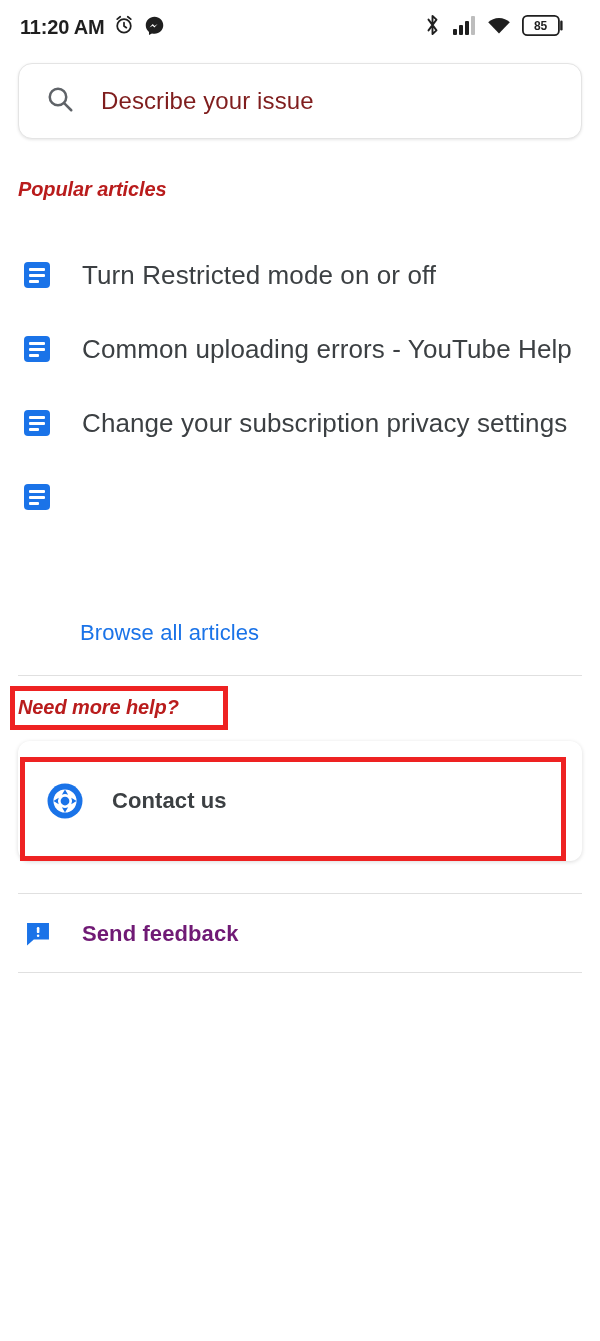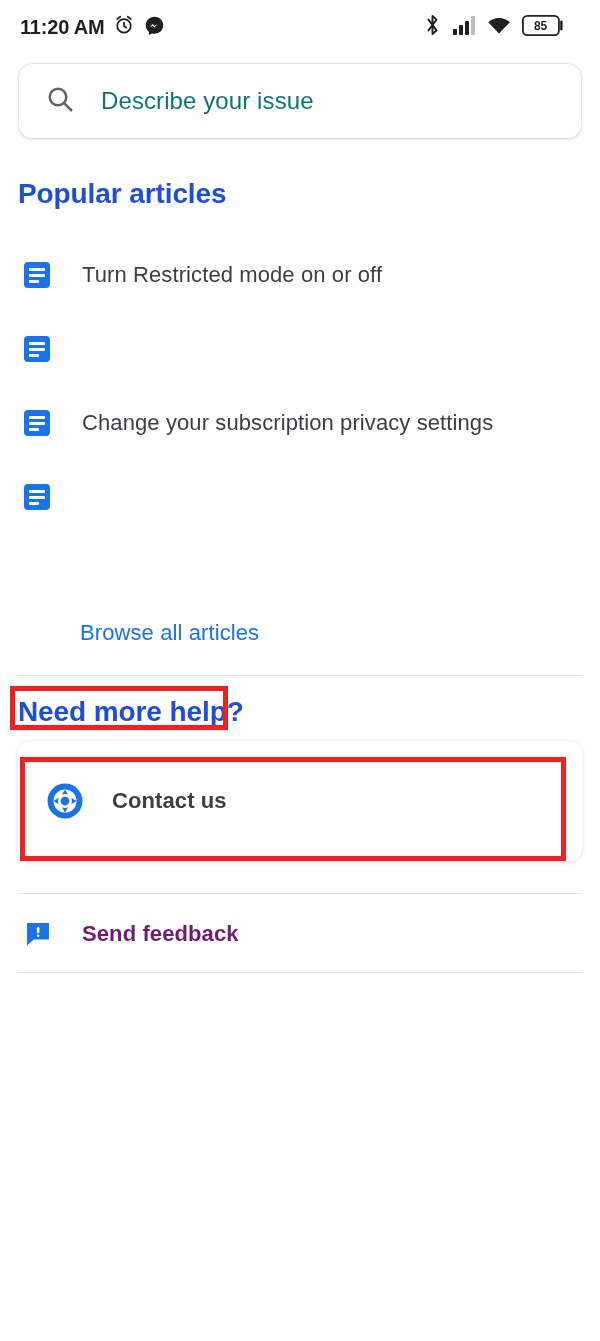--- a/index.html
+++ b/index.html
@@ -60,32 +60,33 @@
     border: 1px solid #e4e4e4;
     border-radius: 14px;
     box-shadow: 0 1px 3px rgba(0,0,0,0.10);
     display: flex;
     align-items: center;
     padding-left: 26px;
   }
   .search-placeholder {
     margin-left: 26px;
     font-size: 24px;
-    color: #0f766e;
+    color: #7f1d1d;
     letter-spacing: 0.1px;
   }
 
   
   .section-title {
     position: absolute;
     left: 18px;
-    font-size: 28px;
+    font-size: 20px;
     font-weight: bold;
-    color: #1d4ed8;
+    color: #b91c1c;
     letter-spacing: -0.1px;
+    font-style: italic;
   }
   #popular-title { top: 178px; }
 
   
   .article-list {
     position: absolute;
     top: 238px;
     left: 0;
     width: 600px;
   }
@@ -110,21 +111,21 @@
     background: #ffffff;
     border-radius: 1px;
     display: block;
   }
   .doc-icon i:nth-child(1) { top: 6px;  width: 16px; }
   .doc-icon i:nth-child(2) { top: 12px; width: 16px; }
   .doc-icon i:nth-child(3) { top: 18px; width: 10px; }
 
   .article-label {
     margin-left: 32px;
-    font-size: 22px;
+    font-size: 26px;
     color: #3c4043;
     letter-spacing: 0.1px;
     white-space: nowrap;
   }
 
   
   .browse-link {
     position: absolute;
     top: 620px;
     left: 80px;
@@ -290,20 +291,21 @@
       </span>
       <span class="article-label">Turn Restricted mode on or off</span>
     </div>
 
     <div class="article-row">
       <span class="doc-icon">
         <i></i>
           <i></i>
           <i></i>
       </span>
+      <span class="article-label">Common uploading errors - YouTube Help</span>
     </div>
 
 
     <div class="article-row">
       <span class="doc-icon">
         <i></i>
           <i></i>
           <i></i>
       </span>
       <span class="article-label">Change your subscription privacy settings</span>

